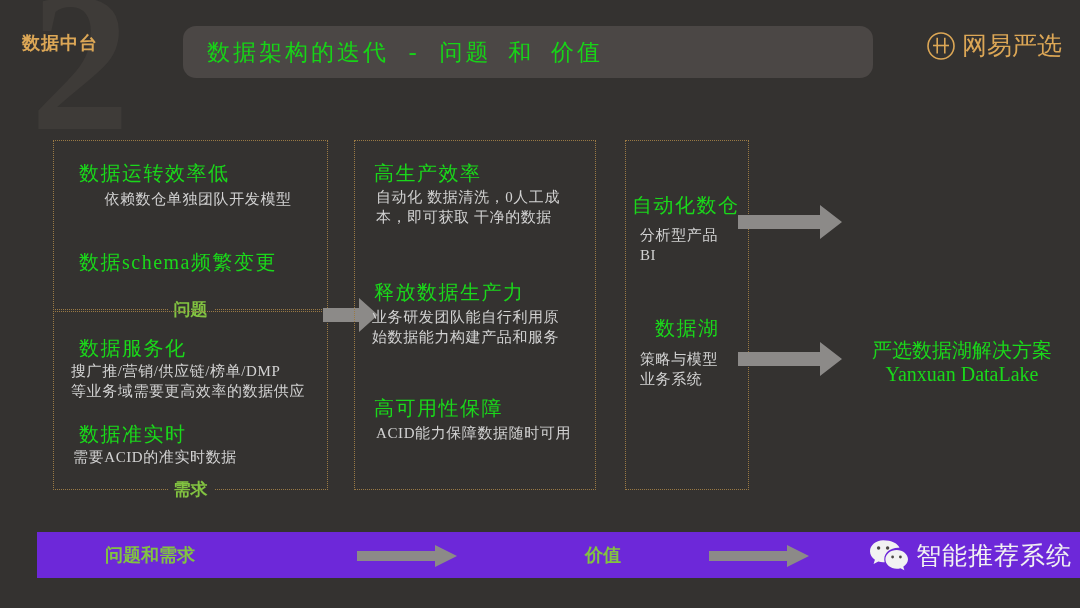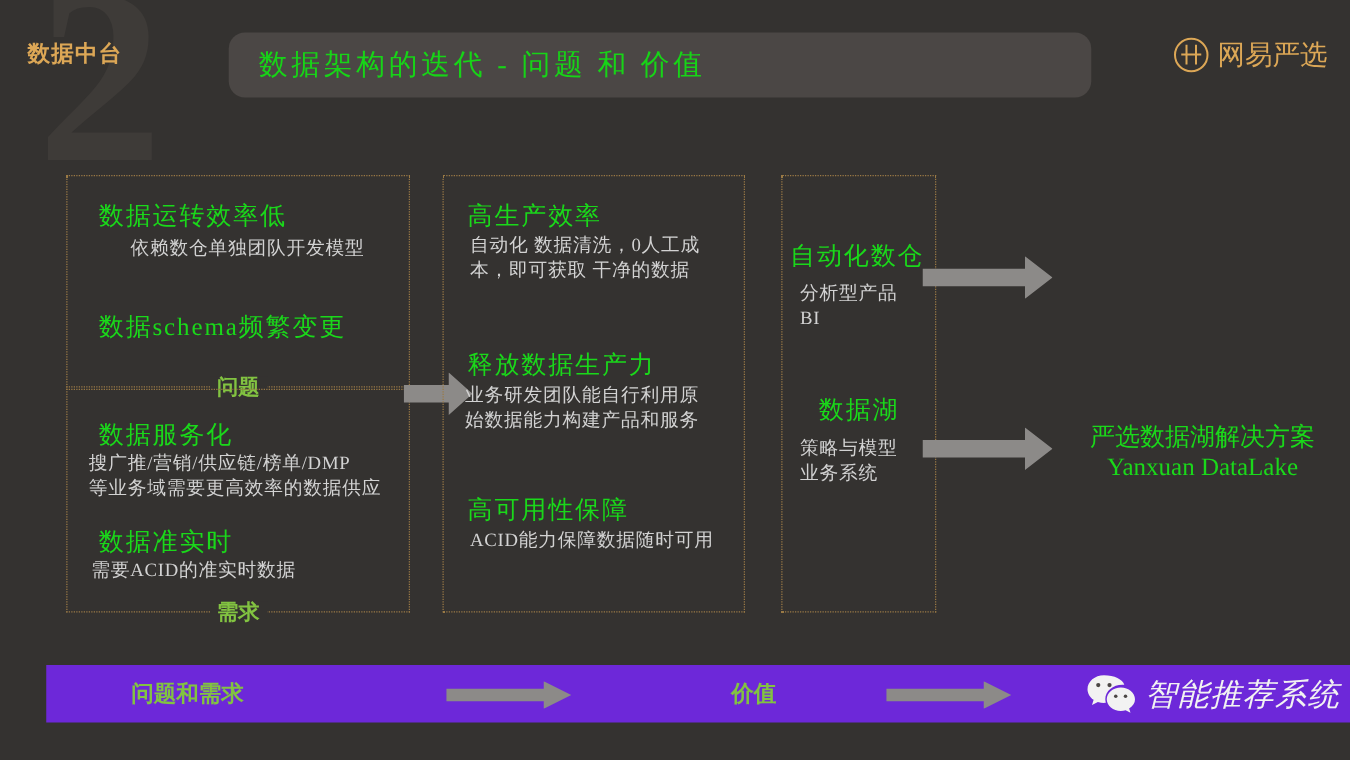--- a/index.html
+++ b/index.html
@@ -46,39 +46,39 @@
     width: 690px;
     height: 52px;
     background: #4b4745;
     border-radius: 13px;
   }
   .title-pill .pill-text {
     position: absolute;
     left: 24px;
     top: 50%;
     transform: translateY(-50%);
-    font-family: Liberation Serif, serif;
+    font-family: Liberation Mono, monospace;
     font-size: 23px;
     color: #17d417;
     letter-spacing: 3px;
     white-space: nowrap;
   }
 
   .brand {
     position: absolute;
     right: 18px;
     top: 29px;
     display: flex;
     align-items: center;
     gap: 6px;
   }
   .brand-mark { display: block; }
   .brand-text {
     font-family: Liberation Serif, serif;
-    font-size: 22px;
+    font-size: 25px;
     color: #dca756;
     letter-spacing: 0px;
     white-space: nowrap;
   }
 
   
   .dbox {
     position: absolute;
     border: 1px dotted #9a7a45;
     box-sizing: border-box;
@@ -154,21 +154,20 @@
     transform: translateY(-50%);
     display: flex;
     align-items: center;
     gap: 7px;
   }
   .wechat-text {
     font-size: 25px;
     color: #f2f2f2;
     white-space: nowrap;
     letter-spacing: 1px;
-    font-style: italic;
   }
 </style>
 </head>
 <body>
 
 <div id="slide">
 
   <div class="watermark">2</div>
 
   <div class="deck-title">数据中台</div>

